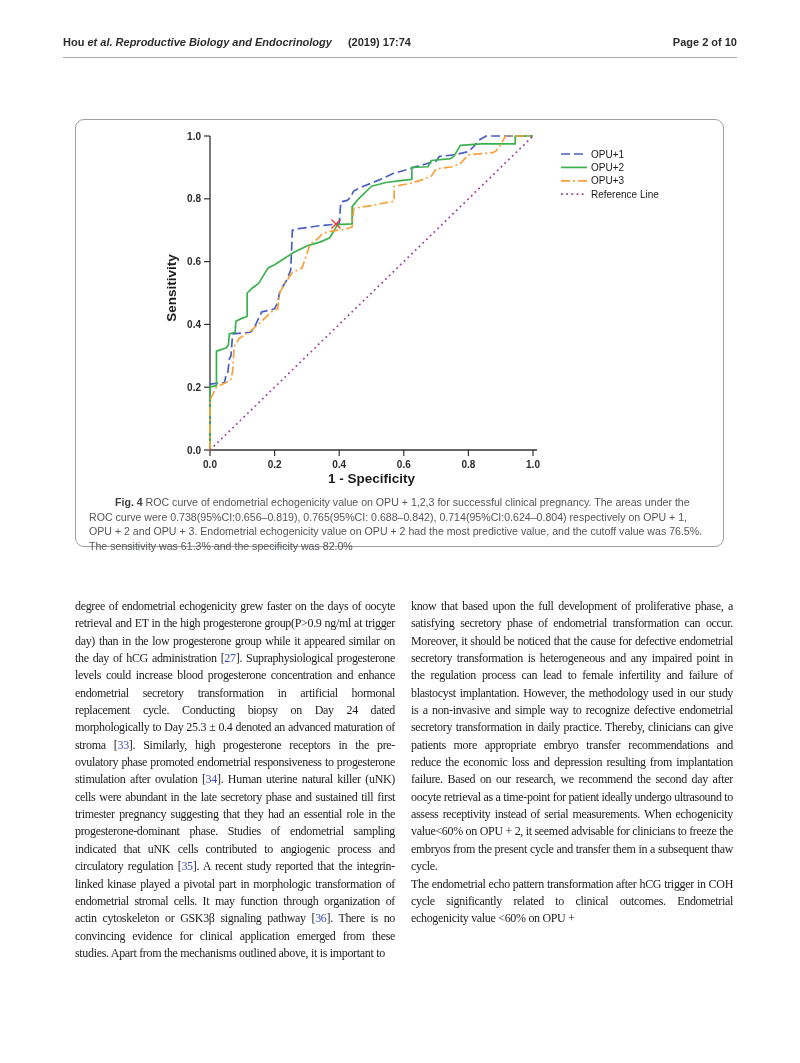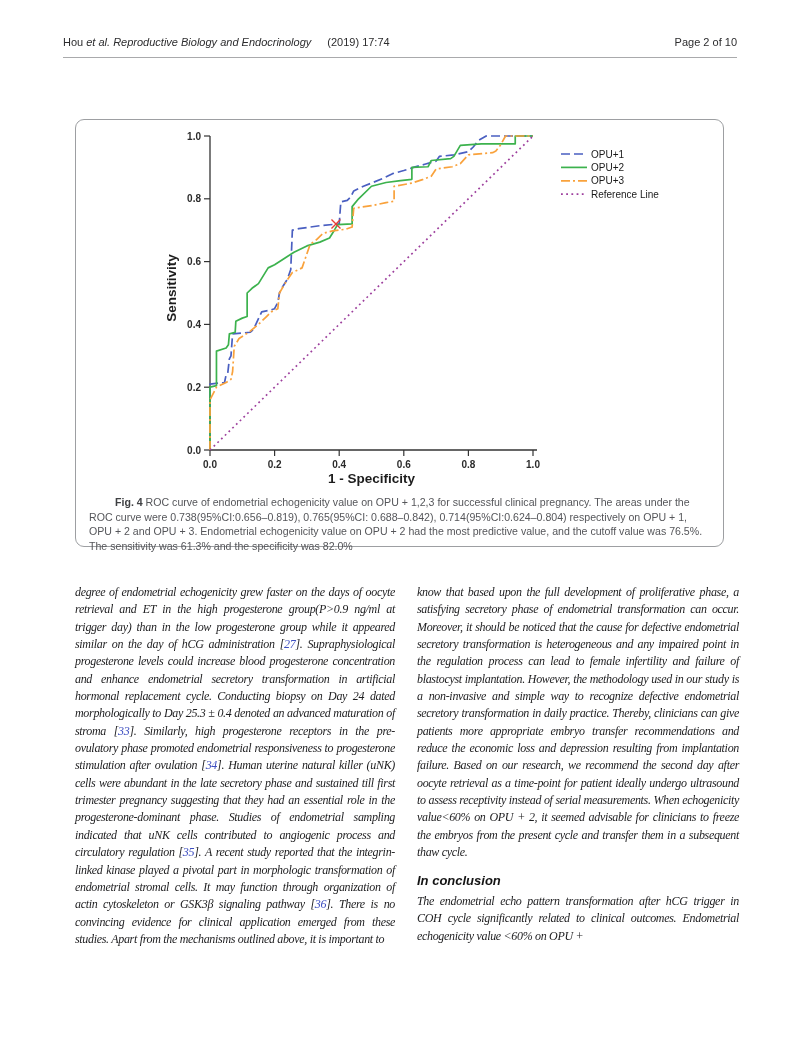--- a/index.html
+++ b/index.html
@@ -6,42 +6,42 @@
   .page{
     position:relative;width:800px;height:1063px;background:#ffffff;
     font-family:"Liberation Sans",sans-serif;color:#231f20;overflow:hidden;
     margin:0 auto;
   }
   
   .hdr{
     position:absolute;top:36px;left:63px;right:63px;
     display:flex;justify-content:space-between;align-items:baseline;
     padding-bottom:9px;border-bottom:1px solid #a9aaac;
-    font-size:11px;color:#2c2c2e;
+    font-size:11px;color:#2c2c2e;font-weight:bold;
   }
   .hdr i{font-style:italic;}
   .hdr .vol{margin-left:16px;font-style:normal;}
   
   .figbox{
     position:absolute;top:119px;left:75px;width:649px;height:428px;
     border:1px solid #9d9fa2;border-radius:9px;background:#fff;
     box-sizing:border-box;display:flex;flex-direction:column;
   }
   .figbox svg{display:block;flex:0 0 auto;}
   .fig-caption{
     margin:0;padding:1px 14px 6px 13px;
     font-size:10.6px;line-height:14.6px;color:#55565a;text-align:left;
   }
   .fig-caption b{color:#3f4043;padding-left:26px;}
   
   .columns{
-    position:absolute;top:584px;left:75px;width:655px;
-    display:flex;gap:22px;
+    position:absolute;top:598px;left:75px;width:655px;
+    display:flex;gap:16px;
     font-family:"Liberation Serif",serif;font-size:12px;line-height:17.35px;
-    letter-spacing:-0.32px;color:#1c1c1e;font-style:italic;
+    letter-spacing:-0.32px;color:#1c1c1e;
   }
   .col{width:320px;flex:0 0 auto;}
   .col p{margin:0;text-align:justify;}
   .cite{color:#3d4ec0;}
   .concl-head{
     font-family:"Liberation Sans",sans-serif;font-size:13px;font-weight:700;
     letter-spacing:0;color:#141414;margin:10px 0 4px 0;
   }
 </style>
 </head>
@@ -109,18 +109,17 @@
       </svg>
     <p class="fig-caption"><b>Fig. 4</b><span> ROC curve of endometrial echogenicity value on OPU + 1,2,3 for successful clinical pregnancy. The areas under the ROC curve were 0.738(95%CI:0.656–0.819), 0.765(95%CI: 0.688–0.842), 0.714(95%CI:0.624–0.804) respectively on OPU + 1, OPU + 2 and OPU + 3. Endometrial echogenicity value on OPU + 2 had the most predictive value, and the cutoff value was 76.5%. The sensitivity was 61.3% and the specificity was 82.0%</span></p>
   </section>
 
   <main class="columns">
     <div class="col">
       <p id="lc-p1">degree of endometrial echogenicity grew faster on the days of oocyte retrieval and ET in the high progesterone group(P&gt;0.9 ng/ml at trigger day) than in the low progesterone group while it appeared similar on the day of hCG administration [<span class="cite">27</span>]. Supraphysiological progesterone levels could increase blood progesterone concentration and enhance endometrial secretory transformation in artificial hormonal replacement cycle. Conducting biopsy on Day 24 dated morphologically to Day 25.3 ± 0.4 denoted an advanced maturation of stroma [<span class="cite">33</span>]. Similarly, high progesterone receptors in the pre-ovulatory phase promoted endometrial responsiveness to progesterone stimulation after ovulation [<span class="cite">34</span>]. Human uterine natural killer (uNK) cells were abundant in the late secretory phase and sustained till first trimester pregnancy suggesting that they had an essential role in the progesterone-dominant phase. Studies of endometrial sampling indicated that uNK cells contributed to angiogenic process and circulatory regulation [<span class="cite">35</span>]. A recent study reported that the integrin-linked kinase played a pivotal part in morphologic transformation of endometrial stromal cells. It may function through organization of actin cytoskeleton or GSK3β signaling pathway [<span class="cite">36</span>]. There is no convincing evidence for clinical application emerged from these studies. Apart from the mechanisms outlined above, it is important to</p>
     </div>
     <div class="col" style="width:322px">
       <p id="rc-p1">know that based upon the full development of proliferative phase, a satisfying secretory phase of endometrial transformation can occur. Moreover, it should be noticed that the cause for defective endometrial secretory transformation is heterogeneous and any impaired point in the regulation process can lead to female infertility and failure of blastocyst implantation. However, the methodology used in our study is a non-invasive and simple way to recognize defective endometrial secretory transformation in daily practice. Thereby, clinicians can give patients more appropriate embryo transfer recommendations and reduce the economic loss and depression resulting from implantation failure. Based on our research, we recommend the second day after oocyte retrieval as a time-point for patient ideally undergo ultrasound to assess receptivity instead of serial measurements. When echogenicity value&lt;60% on OPU + 2, it seemed advisable for clinicians to freeze the embryos from the present cycle and transfer them in a subsequent thaw cycle.</p>
-      <h2 class="concl-head">In conclusion</h2>
       <p id="rc-p2">The endometrial echo pattern transformation after hCG trigger in COH cycle significantly related to clinical outcomes. Endometrial echogenicity value &lt;60% on OPU +</p>
     </div>
   </main>
 
 </div>
 
 </body></html>

